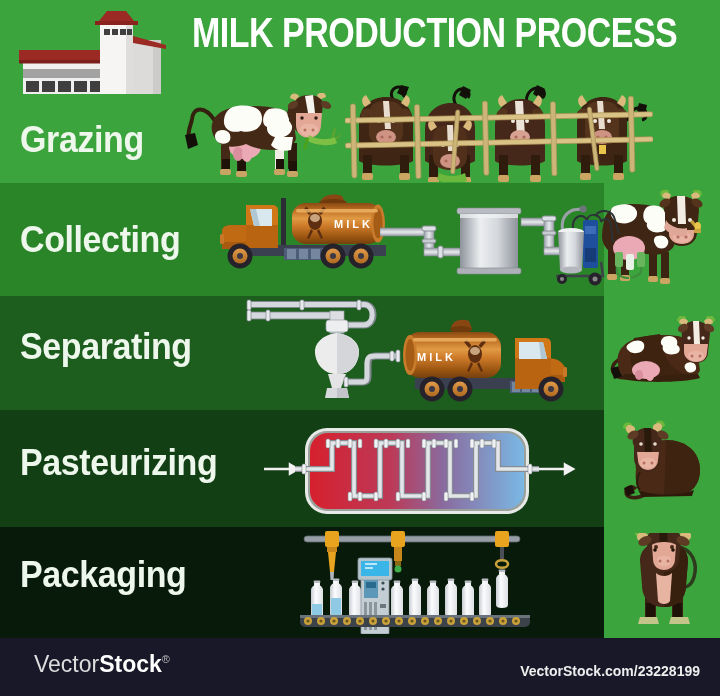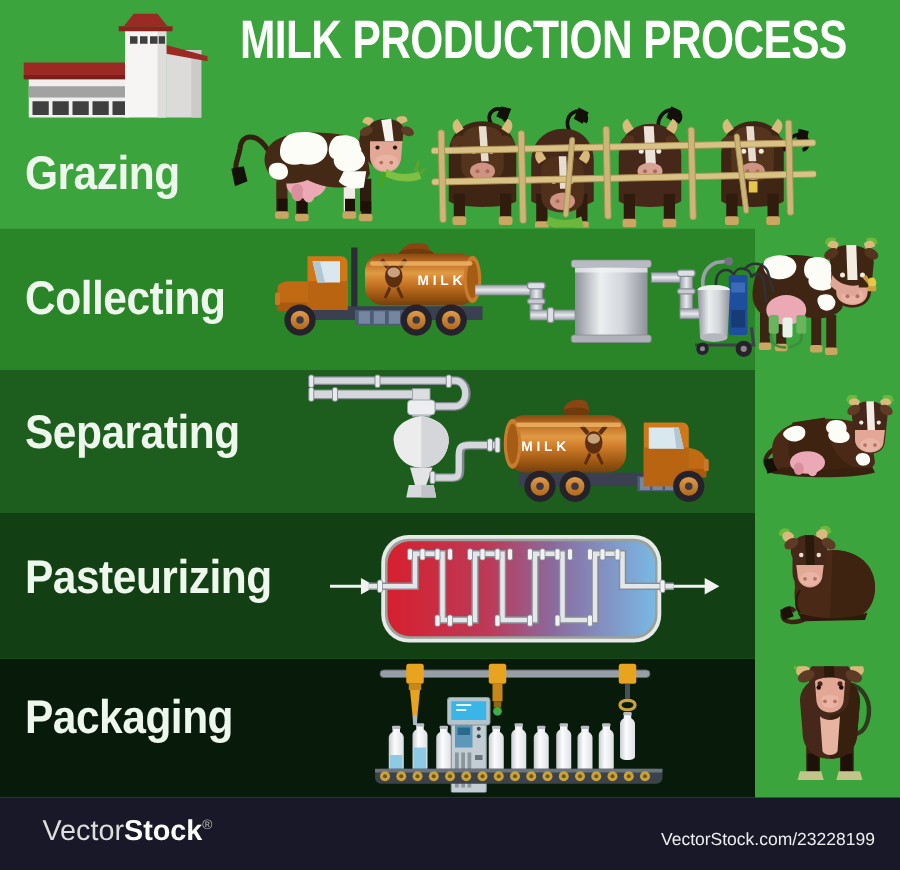--- a/index.html
+++ b/index.html
@@ -677,13 +677,13 @@
   <circle cx="24" cy="14" r="2" fill="#46281a"></circle>
     <circle cx="40" cy="14" r="2" fill="#46281a"></circle>
   <circle cx="23" cy="17" r="1.8" fill="#1c1008"></circle>
     <circle cx="41" cy="17" r="1.8" fill="#1c1008"></circle>
   <path d="M25,26 C25,22 39,22 39,26 L38,31 C36,34 28,34 26,31 Z" fill="#eab4a4"></path>
   <circle cx="28" cy="28" r="1.5" fill="#b5705e"></circle>
     <circle cx="36" cy="28" r="1.5" fill="#b5705e"></circle>
 </svg>
 
 <div style="position:absolute;left:34px;top:651px;color:#ddd;font-size:23px;">Vector<b style="color:#fff;">Stock</b><span style="color:#bbb;font-size:11px;vertical-align:9px;">®</span></div>
-<div style="position:absolute;right:20px;top:663px;color:#eee;font-size:14px;font-weight:400;">VectorStock.com/23228199</div>
+<div style="position:absolute;right:20px;top:663px;color:#eee;font-size:14px;font-weight:700;">VectorStock.com/23228199</div>
 
 </body></html>

